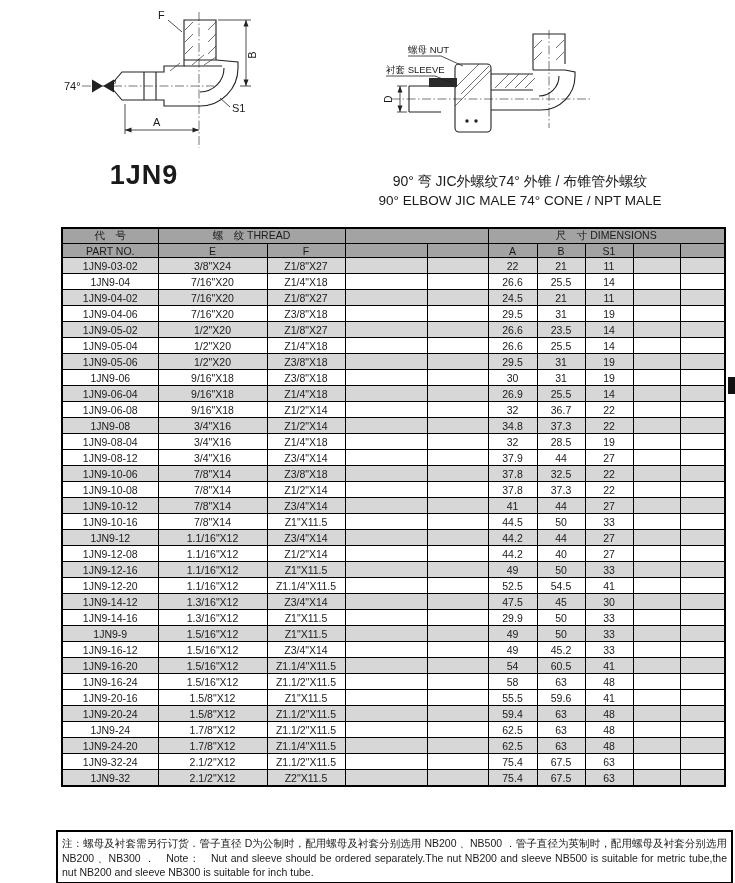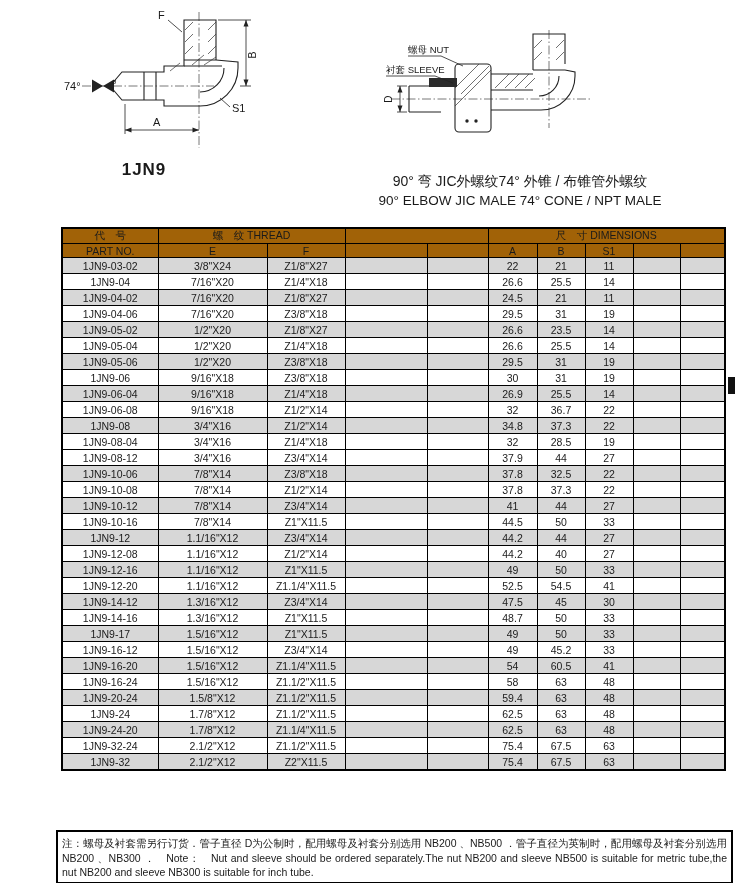--- a/index.html
+++ b/index.html
@@ -1,29 +1,29 @@
 <!DOCTYPE html>
 <html><head>
 <meta charset="utf-8">
 <style>
   html,body{margin:0;padding:0;background:#f2f2f2;}
   .page{position:relative;width:735px;height:883px;background:#ffffff;overflow:hidden;
         font-family:"Liberation Sans","DejaVu Sans",sans-serif;color:#1a1a1a;}
   svg text{font-family:"Liberation Sans","DejaVu Sans",sans-serif;fill:#1a1a1a;}
   .dwg{position:absolute;}
   .part-code{position:absolute;left:88px;top:160px;width:112px;text-align:center;
-             font-size:17px;font-weight:bold;letter-spacing:1px;}
+             font-size:27px;font-weight:bold;letter-spacing:1px;}
   .titles{position:absolute;left:352px;top:172px;width:336px;text-align:center;}
   .titles .zh{font-size:14px;line-height:19px;}
   .titles .en{font-size:13.5px;line-height:19px;}
   table.spec{position:absolute;left:61px;top:227px;border-collapse:collapse;table-layout:fixed;
              border:2px solid #000;font-size:10.5px;}
   table.spec th,table.spec td{border:1px solid #000;text-align:center;vertical-align:middle;
              padding:0;overflow:hidden;white-space:nowrap;}
-  table.spec thead th{background:#a16207;height:13px;font-weight:normal;font-size:10.5px;}
+  table.spec thead th{background:#a3a3a3;height:13px;font-weight:normal;font-size:10.5px;}
   table.spec tbody td{height:15px;background:#ffffff;}
   table.spec tbody tr.alt td{background:#d7d7d7;}
   .footnote{position:absolute;left:56px;top:830px;width:665px;height:42px;border:2px solid #000;
             font-size:10.5px;line-height:14.5px;padding:4px 4px;text-align:justify;}
   .pagemark{position:absolute;right:0;top:377px;width:7px;height:17px;background:#111;}
 </style>
 </head>
 <body>
 
 <div class="page">
@@ -413,28 +413,28 @@
           <td>30</td>
           <td></td>
           <td></td>
         </tr>
         <tr>
           <td>1JN9-14-16</td>
           <td>1.3/16"X12</td>
           <td>Z1"X11.5</td>
           <td></td>
           <td></td>
-          <td>48.7</td>
+          <td>29.9</td>
           <td>50</td>
           <td>33</td>
           <td></td>
           <td></td>
         </tr>
         <tr class="alt">
-          <td>1JN9-17</td>
+          <td>1JN9-9</td>
           <td>1.5/16"X12</td>
           <td>Z1"X11.5</td>
           <td></td>
           <td></td>
           <td>49</td>
           <td>50</td>
           <td>33</td>
           <td></td>
           <td></td>
         </tr>
@@ -467,20 +467,32 @@
           <td>1.5/16"X12</td>
           <td>Z1.1/2"X11.5</td>
           <td></td>
           <td></td>
           <td>58</td>
           <td>63</td>
           <td>48</td>
           <td></td>
           <td></td>
         </tr>
+        <tr>
+          <td>1JN9-20-16</td>
+          <td>1.5/8"X12</td>
+          <td>Z1"X11.5</td>
+          <td></td>
+          <td></td>
+          <td>55.5</td>
+          <td>59.6</td>
+          <td>41</td>
+          <td></td>
+          <td></td>
+        </tr>
         <tr class="alt">
           <td>1JN9-20-24</td>
           <td>1.5/8"X12</td>
           <td>Z1.1/2"X11.5</td>
           <td></td>
           <td></td>
           <td>59.4</td>
           <td>63</td>
           <td>48</td>
           <td></td>

